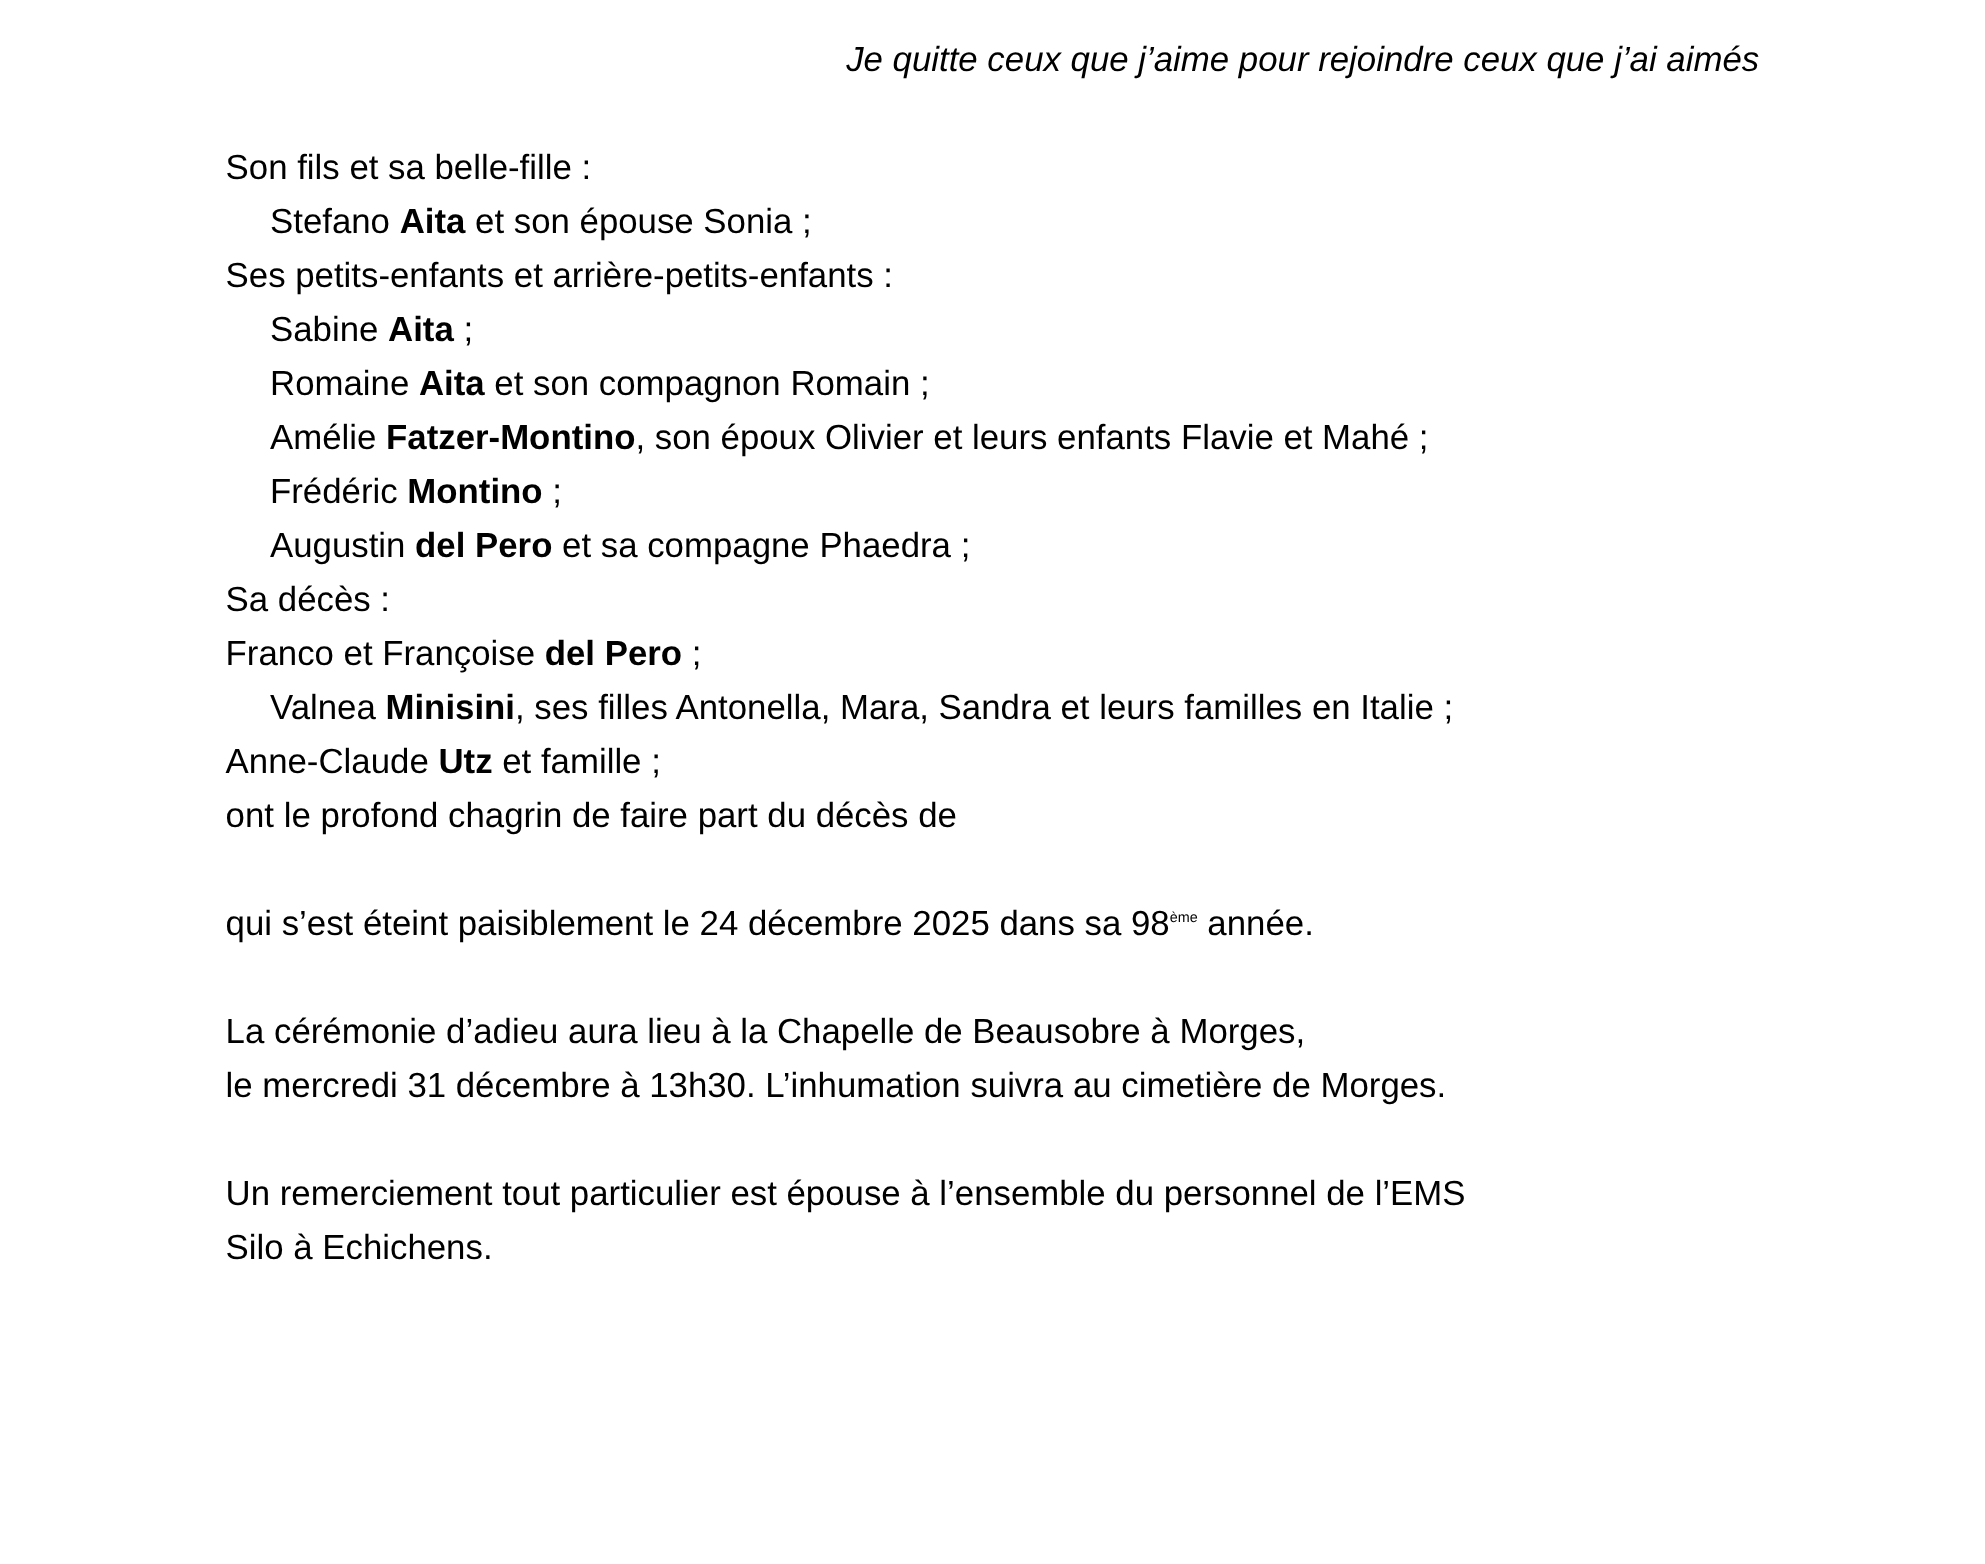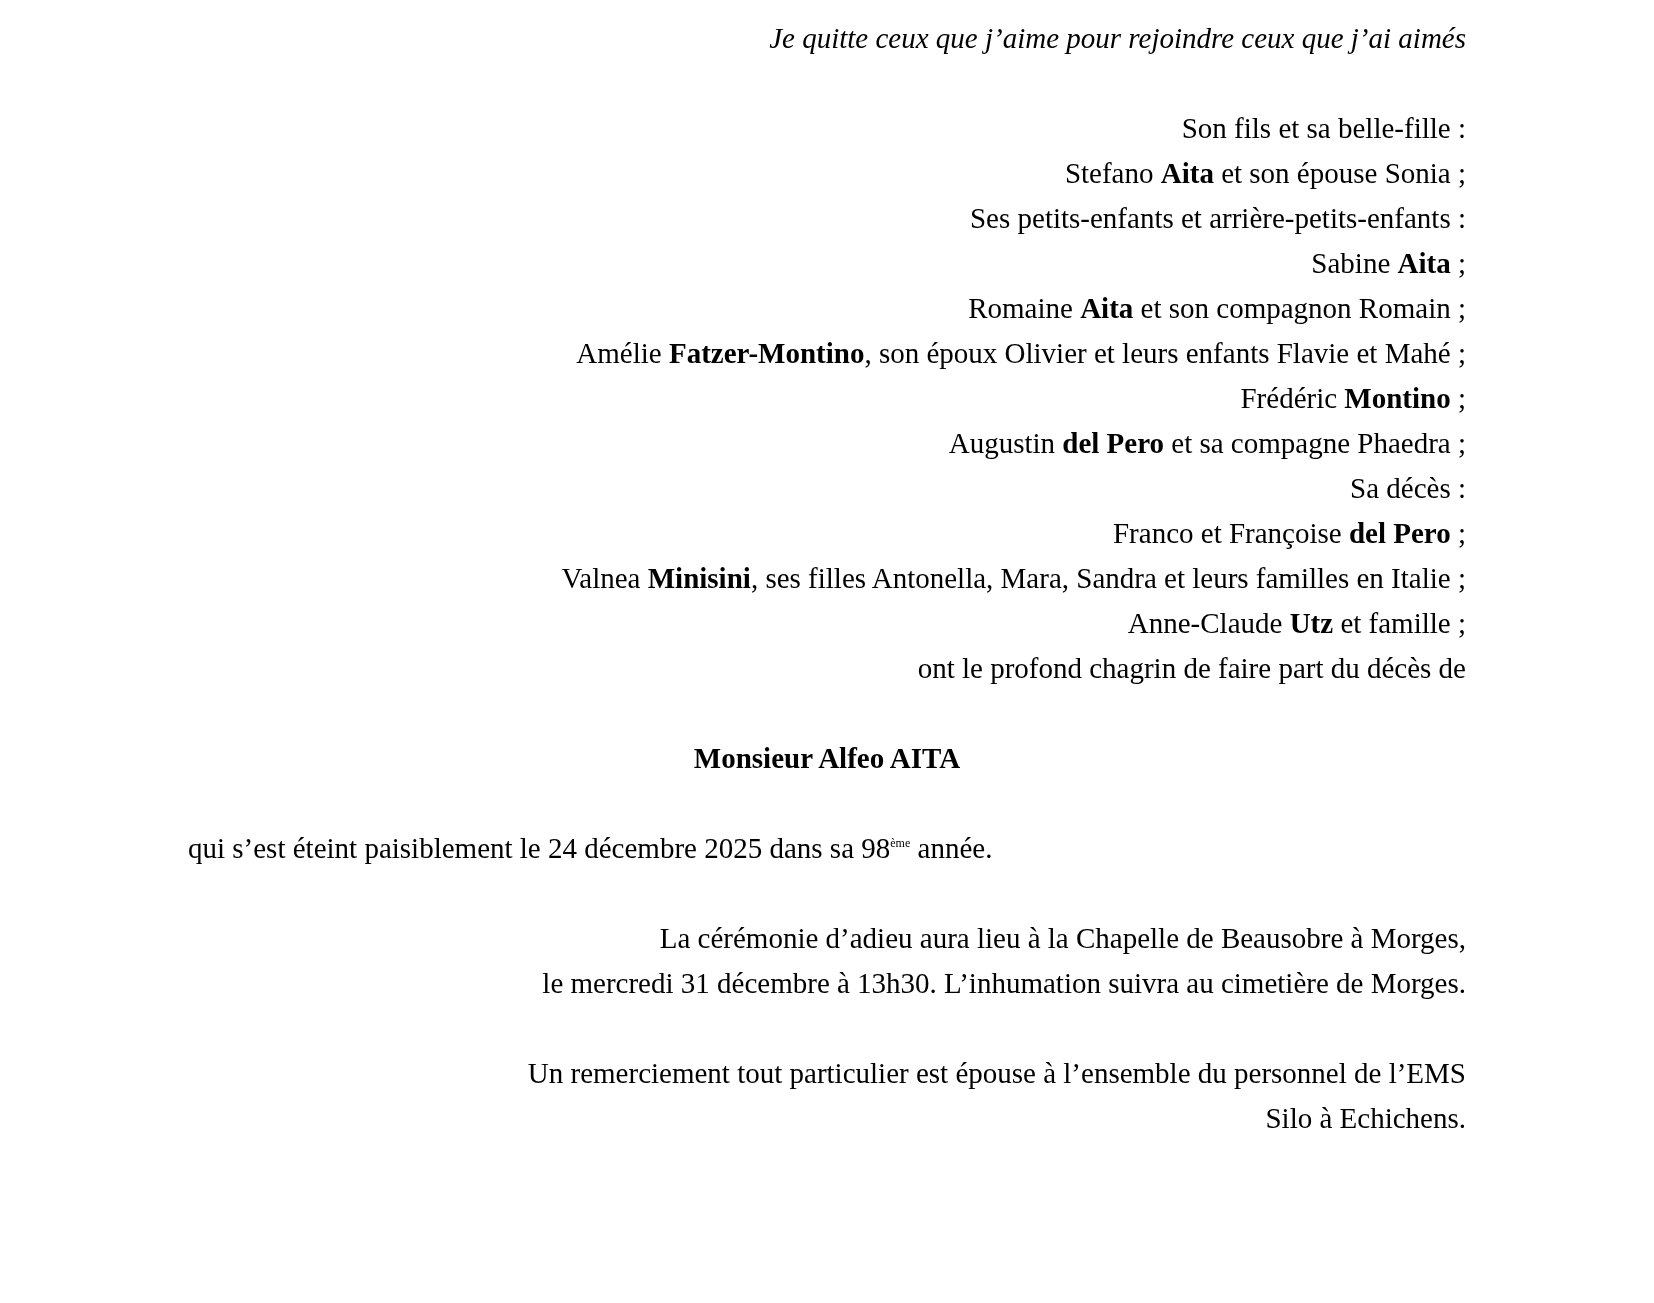--- a/index.html
+++ b/index.html
@@ -10,35 +10,33 @@
     width: 1654px;
     height: 1303px;
     background: #ffffff;
     color: #000000;
     font-family: "Liberation Sans", "DejaVu Sans", sans-serif;
     font-size: 29px;
     line-height: 45px;
     overflow: hidden;
   }
   .doc {
-    padding: 16px 188px 0 188px;
+    padding: 28px 188px 0 188px;
     box-sizing: border-box;
-    font-family: Liberation Serif, serif;
   }
   .epigraph {
     font-style: italic;
     text-align: right;
     white-space: nowrap;
   }
   .family-list {
     margin-top: 45px;
   }
   .line {
     white-space: nowrap;
-    text-align: right;
   }
   .line.indent {
     padding-left: 37px;
   }
   .bold {
     font-weight: bold;
   }
   .deceased-name {
     margin-top: 45px;
     text-align: center;
@@ -71,21 +69,20 @@
       <div class="line indent"><span>Amélie </span><span class="bold">Fatzer-Montino</span><span>, son époux Olivier et leurs enfants Flavie et Mahé ;</span></div>
       <div class="line indent"><span>Frédéric </span><span class="bold">Montino</span><span> ;</span></div>
       <div class="line indent"><span>Augustin </span><span class="bold">del Pero</span><span> et sa compagne Phaedra ;</span></div>
       <div class="line"><span>Sa décès :</span></div>
       <div class="line"><span>Franco et Françoise </span><span class="bold">del Pero</span><span> ;</span></div>
       <div class="line indent"><span>Valnea </span><span class="bold">Minisini</span><span>, ses filles Antonella, Mara, Sandra et leurs familles en Italie ;</span></div>
       <div class="line"><span>Anne-Claude </span><span class="bold">Utz</span><span> et famille ;</span></div>
       <div class="line"><span>ont le profond chagrin de faire part du décès de</span></div>
     </div>
 
-  <div class="deceased-name">Monsieur Alfeo AITA</div>
 
   <div class="para"><span>qui s’est éteint paisiblement le 24 décembre 2025 dans sa 98</span><span class="sup">ème</span><span> année.</span></div>
 
   <div class="para">
     <div class="line">La cérémonie d’adieu aura lieu à la Chapelle de Beausobre à Morges,</div>
     <div class="line">le mercredi 31 décembre à 13h30. L’inhumation suivra au cimetière de Morges.</div>
   </div>
 
   <div class="para">
     <div class="line">Un remerciement tout particulier est épouse à l’ensemble du personnel de l’EMS</div>

